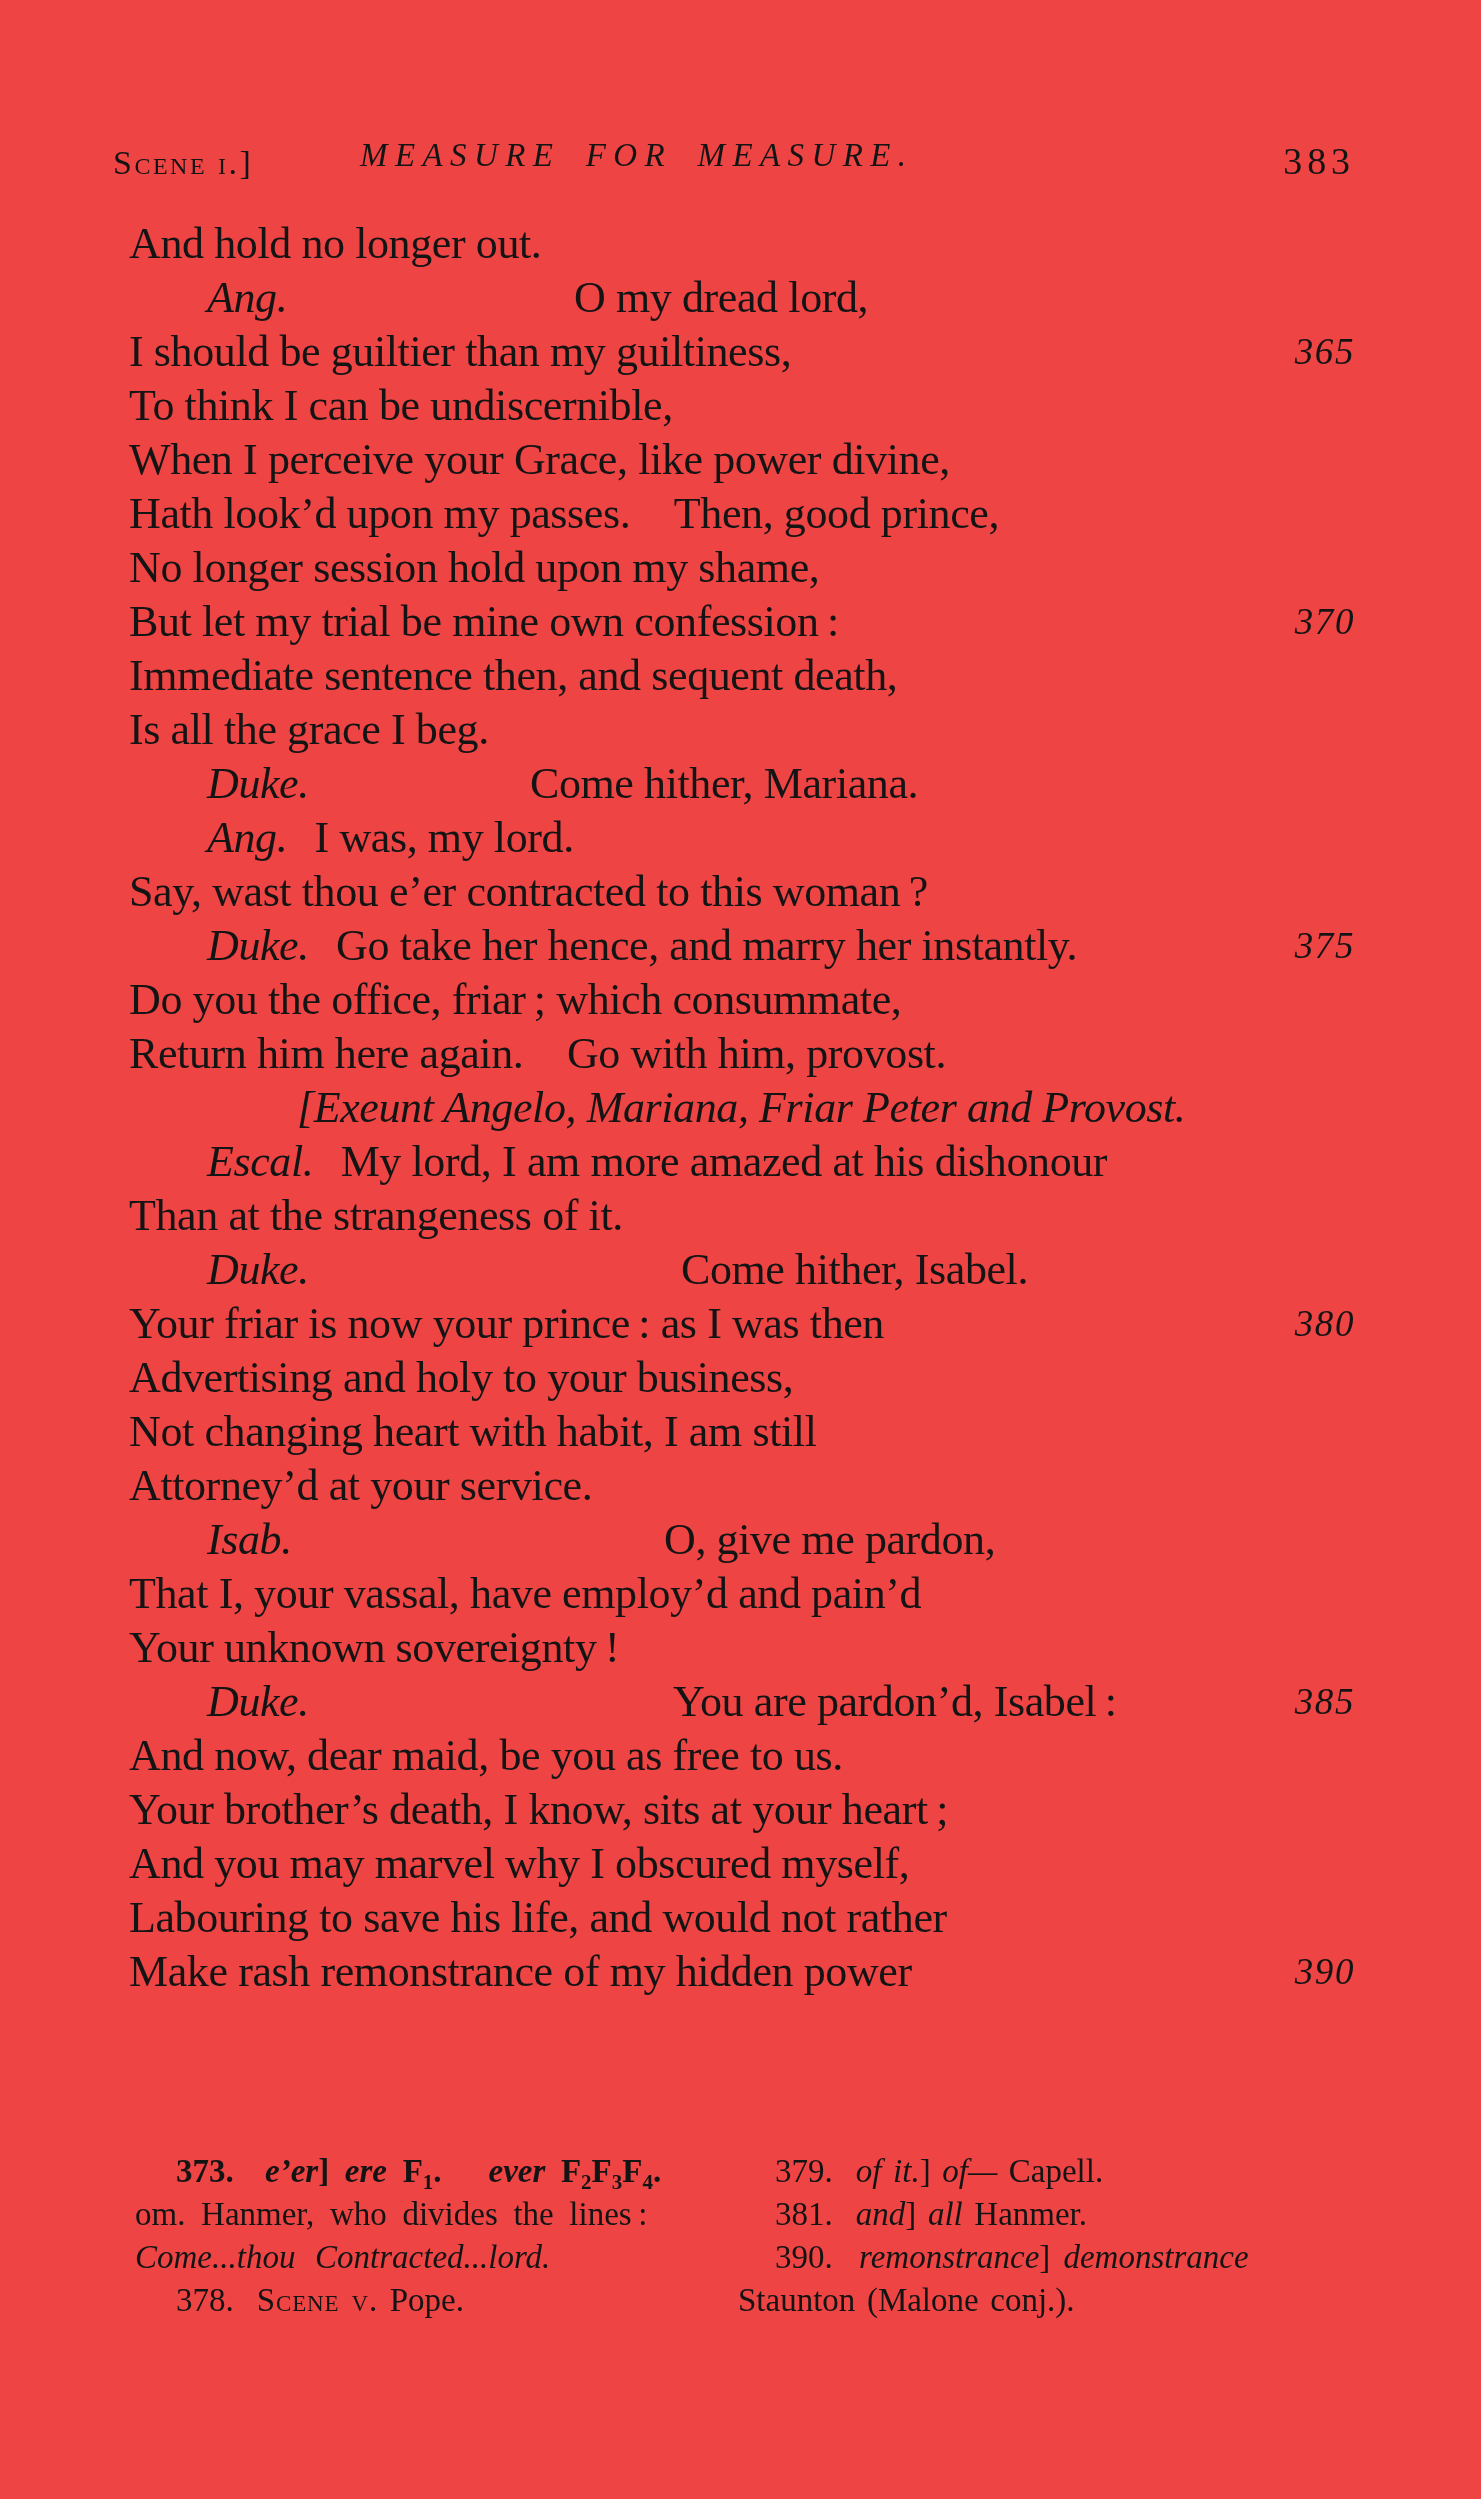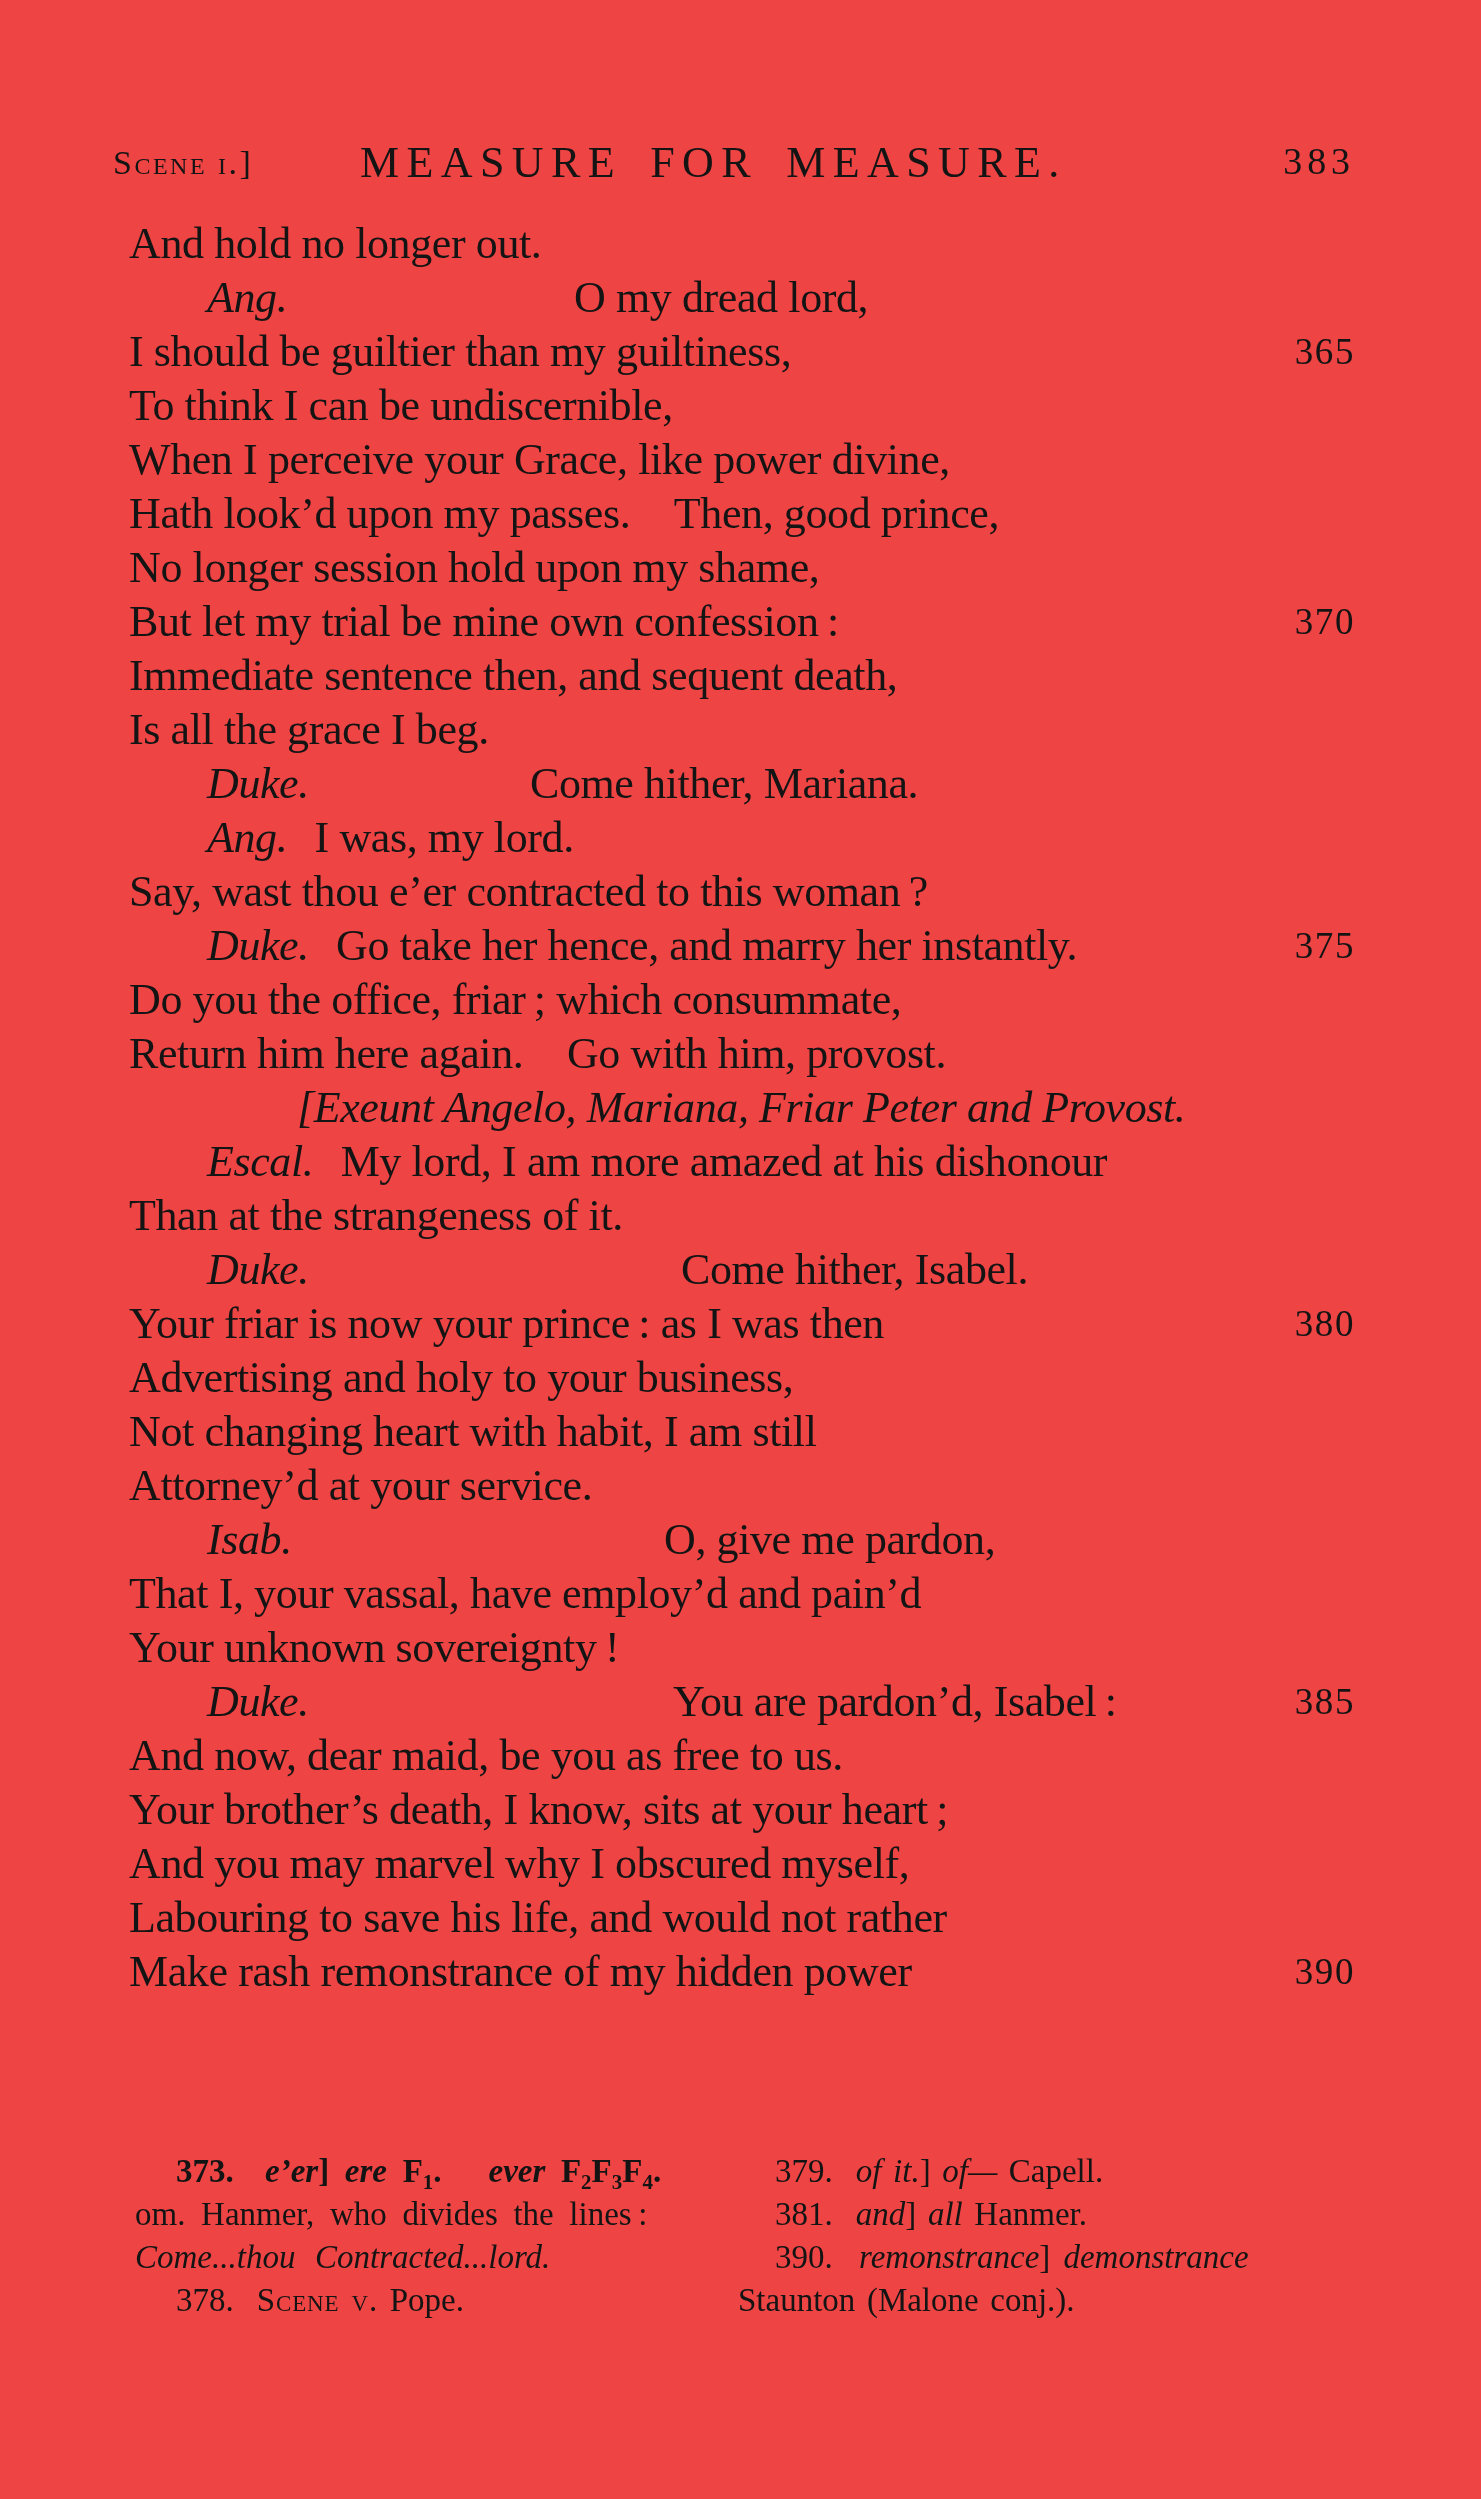--- a/index.html
+++ b/index.html
@@ -13,21 +13,21 @@
     overflow: hidden;
   }
   
   .header { position: absolute; top: 137px; left: 0; right: 0; height: 57px; }
   .scene-label {
     position: absolute; left: 113px; top: 6.5px;
     font-size: 34px; font-variant: small-caps; letter-spacing: 2.5px;
   }
   .running-title {
     position: absolute; left: 360px; top: 0;
-    font-size: 44px; 
+    font-size: 33px; font-style: italic;
     letter-spacing: 7.4px; word-spacing: 9.8px;
   }
   .page-number {
     position: absolute; right: 127px; top: 1.6px;
     font-size: 38px; letter-spacing: 4.9px;
   }
   
   .verse {
     position: absolute; top: 217px; left: 129px; right: 127px;
   }
@@ -37,21 +37,21 @@
     font-size: 44px;
     letter-spacing: -0.4px;
     white-space: pre;
   }
   .vline .prefix { font-style: italic; }
   .vline .gap { display: inline-block; width: 0.62em; }
   .vline .body-abs { position: absolute; top: 0; }
   .vline.italic-line .vbody { font-style: italic; text-align: center; }
   .vline .num {
     position: absolute; right: 0; top: 0;
-    font-size: 37px; line-height: 54px; letter-spacing: 1.6px;
+    font-size: 37px; line-height: 54px; letter-spacing: 1.6px; font-style: italic;
   }
   
   .footnotes { position: absolute; top: 2150px; left: 0; right: 0; }
   .fn-col { position: absolute; font-size: 33px; line-height: 43px; }
   .fn-col.left  { left: 135px; width: 564px; }
   .fn-col.right { left: 738px; width: 572px; }
   .fn-line { white-space: pre; }
   .fn-line .i  { font-style: italic; }
   .fn-line .sc { font-variant: small-caps; letter-spacing: 0.8px; }
   .fn-line sub.fsub {

